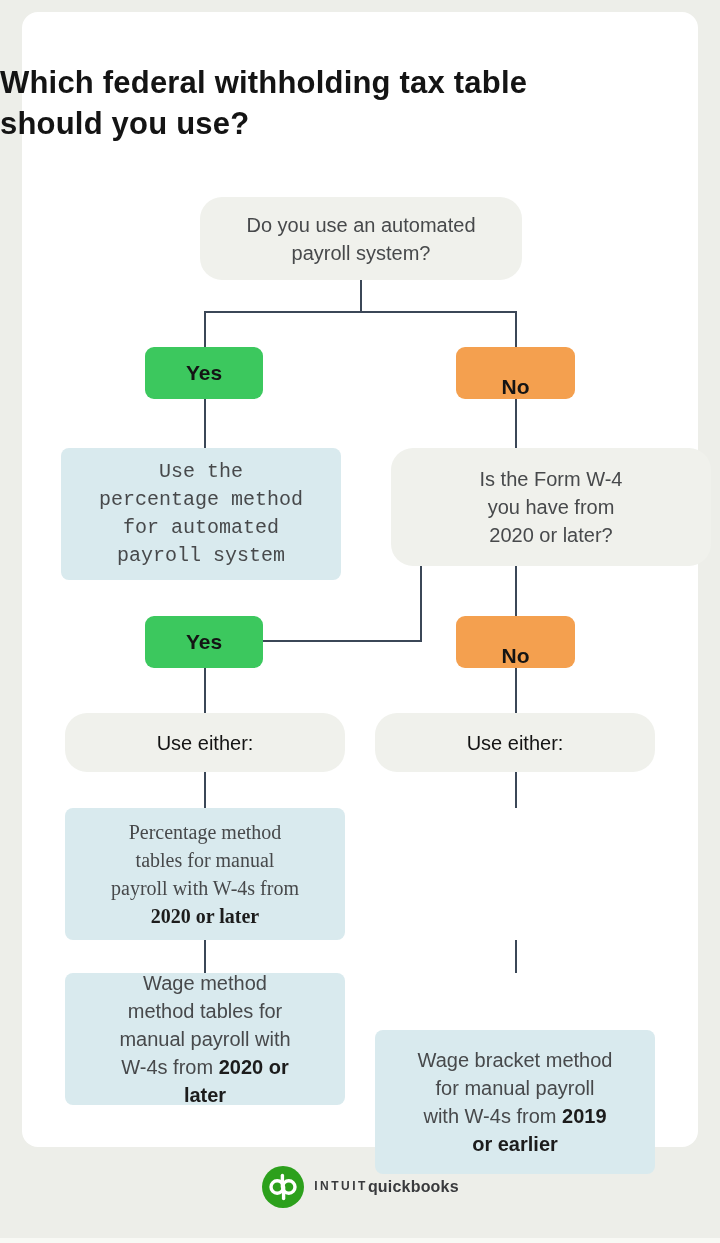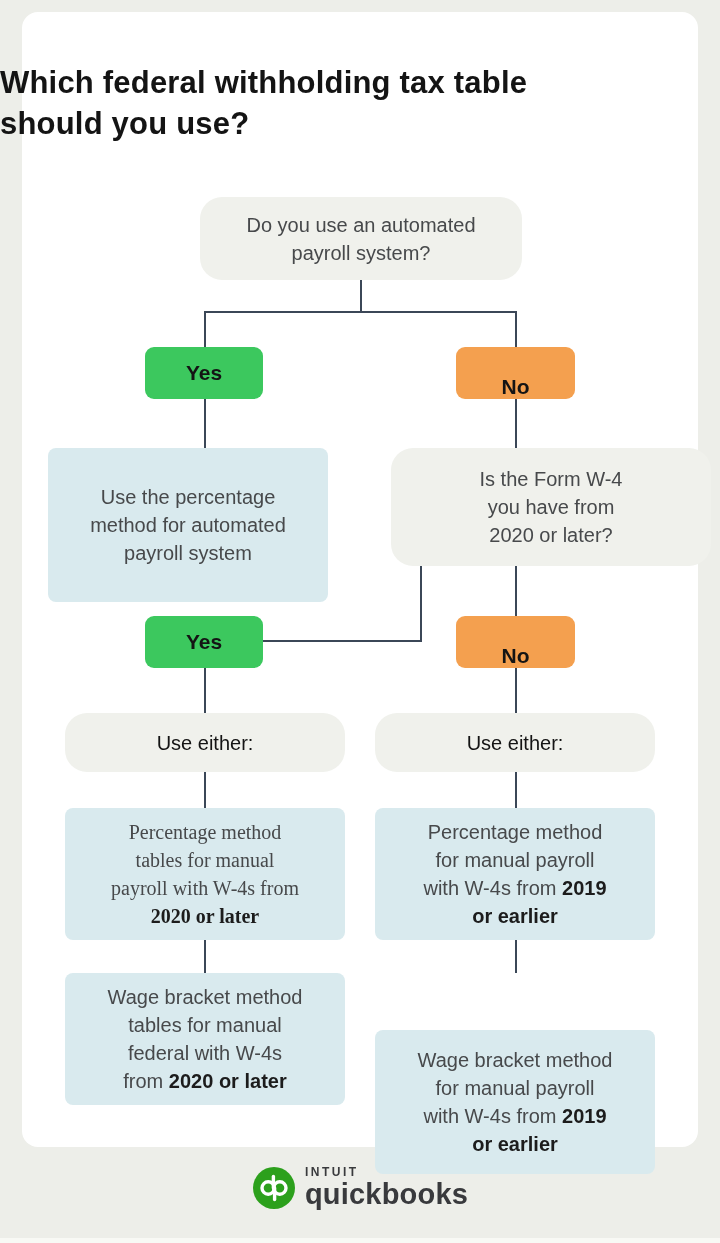--- a/index.html
+++ b/index.html
@@ -37,23 +37,23 @@
   }
   .btn-yes{background:var(--yes);}
   .btn-no{background:var(--no);align-items:flex-end;}
   .either .node-text{font-weight:normal;color:var(--text-black);}
   .node b{color:#1c1c1c;}
   .line{position:absolute;background:var(--line);}
   .footer{
     position:absolute;left:0;top:1165px;width:720px;
     display:flex;align-items:center;justify-content:center;gap:9px;
   }
-  .brand-block{display:flex;flex-direction:column;align-items:flex-start;}
+  .brand-block{display:flex;flex-direction:row;align-items:flex-start;}
   .brand-top{font-size:12px;font-weight:bold;letter-spacing:2.5px;color:var(--brand-text);}
-  .brand-bottom{font-size:29px;font-weight:bold;color:var(--brand-text);margin-top:-1px;letter-spacing:0.2px;}
+  .brand-bottom{font-size:16px;font-weight:bold;color:var(--brand-text);margin-top:-1px;letter-spacing:0.2px;}
   .bottom-strip{position:absolute;left:0;bottom:0;width:720px;height:5px;background:#f8f9f5;}
 </style>
 </head>
 <body>
 
 <div class="stage">
   <div class="card"></div>
 
   <h1 class="page-title">
     <span>Which federal withholding tax table should you use?</span>
@@ -80,21 +80,21 @@
   </div>
 
   <div class="node btn btn-yes" style="left:145px;top:347px;width:118px;height:52px;">
     <span>Yes</span>
   </div>
 
   <div class="node btn btn-no" style="left:456px;top:347px;width:119px;height:52px;">
     <span>No</span>
   </div>
 
-  <div class="node box-blue" style="left:48px;top:448px;width:280px;height:154px;">
+  <div class="node box-blue" style="left:61px;top:448px;width:280px;height:132px;font-family:Liberation Mono, monospace;">
     <span class="node-text" style="max-width:210px;">Use the percentage method for automated payroll system</span>
   </div>
 
   <div class="node box-gray" style="left:375px;top:448px;width:320px;height:118px;margin-left:16px;">
     <span class="node-text" style="max-width:160px;">Is the Form W-4 you have from 2020 or later?</span>
   </div>
 
   <div class="node btn btn-yes" style="left:145px;top:616px;width:118px;height:52px;">
     <span>Yes</span>
   </div>
@@ -111,30 +111,24 @@
     <span class="node-text">Use either:</span>
   </div>
 
   <div class="node box-blue" style="left:65px;top:808px;width:280px;height:132px;font-family:Liberation Serif, serif;">
     <span class="node-text" style="max-width:196px;">
       <span>Percentage method tables for manual payroll with W-4s from</span>
       <b>2020 or later</b>
     </span>
   </div>
 
-  <div class="node box-blue" style="left:375px;top:808px;width:280px;height:132px;">
-    <span class="node-text" style="max-width:196px;">
-      <span>Percentage method for manual payroll with W-4s from</span>
-      <b>2019 or earlier</b>
-    </span>
-  </div>
 
   <div class="node box-blue" style="left:65px;top:973px;width:280px;height:132px;">
     <span class="node-text" style="max-width:196px;">
-      <span>Wage bracket method tables for manual federal with W-4s from</span>
+      <span>Wage method method tables for manual payroll with W-4s from</span>
       <b>2020 or later</b>
     </span>
   </div>
 
   <div class="node box-blue" style="left:375px;top:1030px;width:280px;height:144px;">
     <span class="node-text" style="max-width:196px;">
       <span>Wage bracket method for manual payroll with W-4s from</span>
       <b>2019 or earlier</b>
     </span>
   </div>

